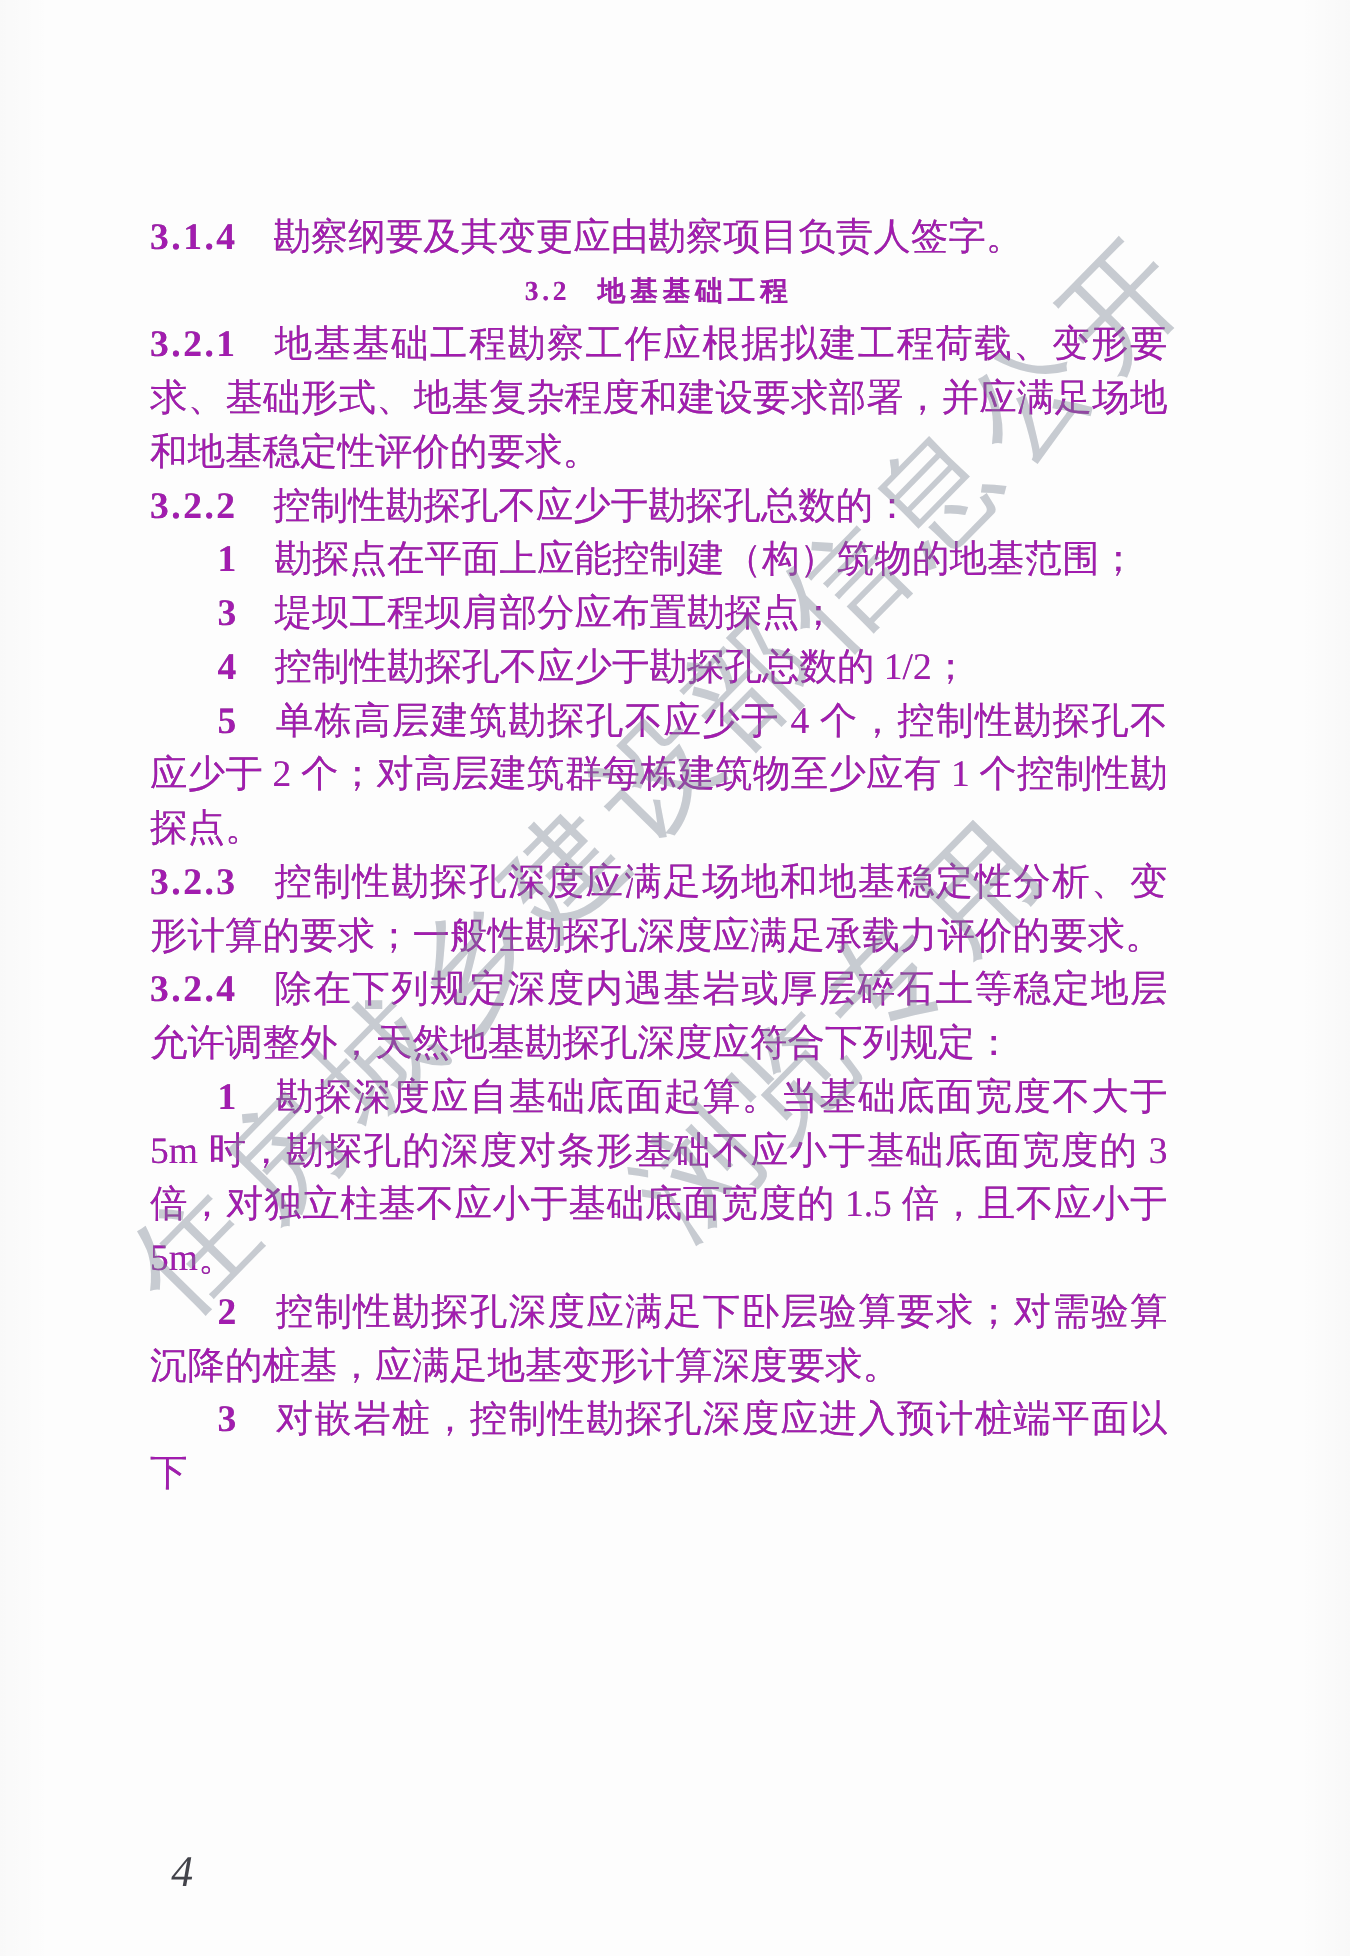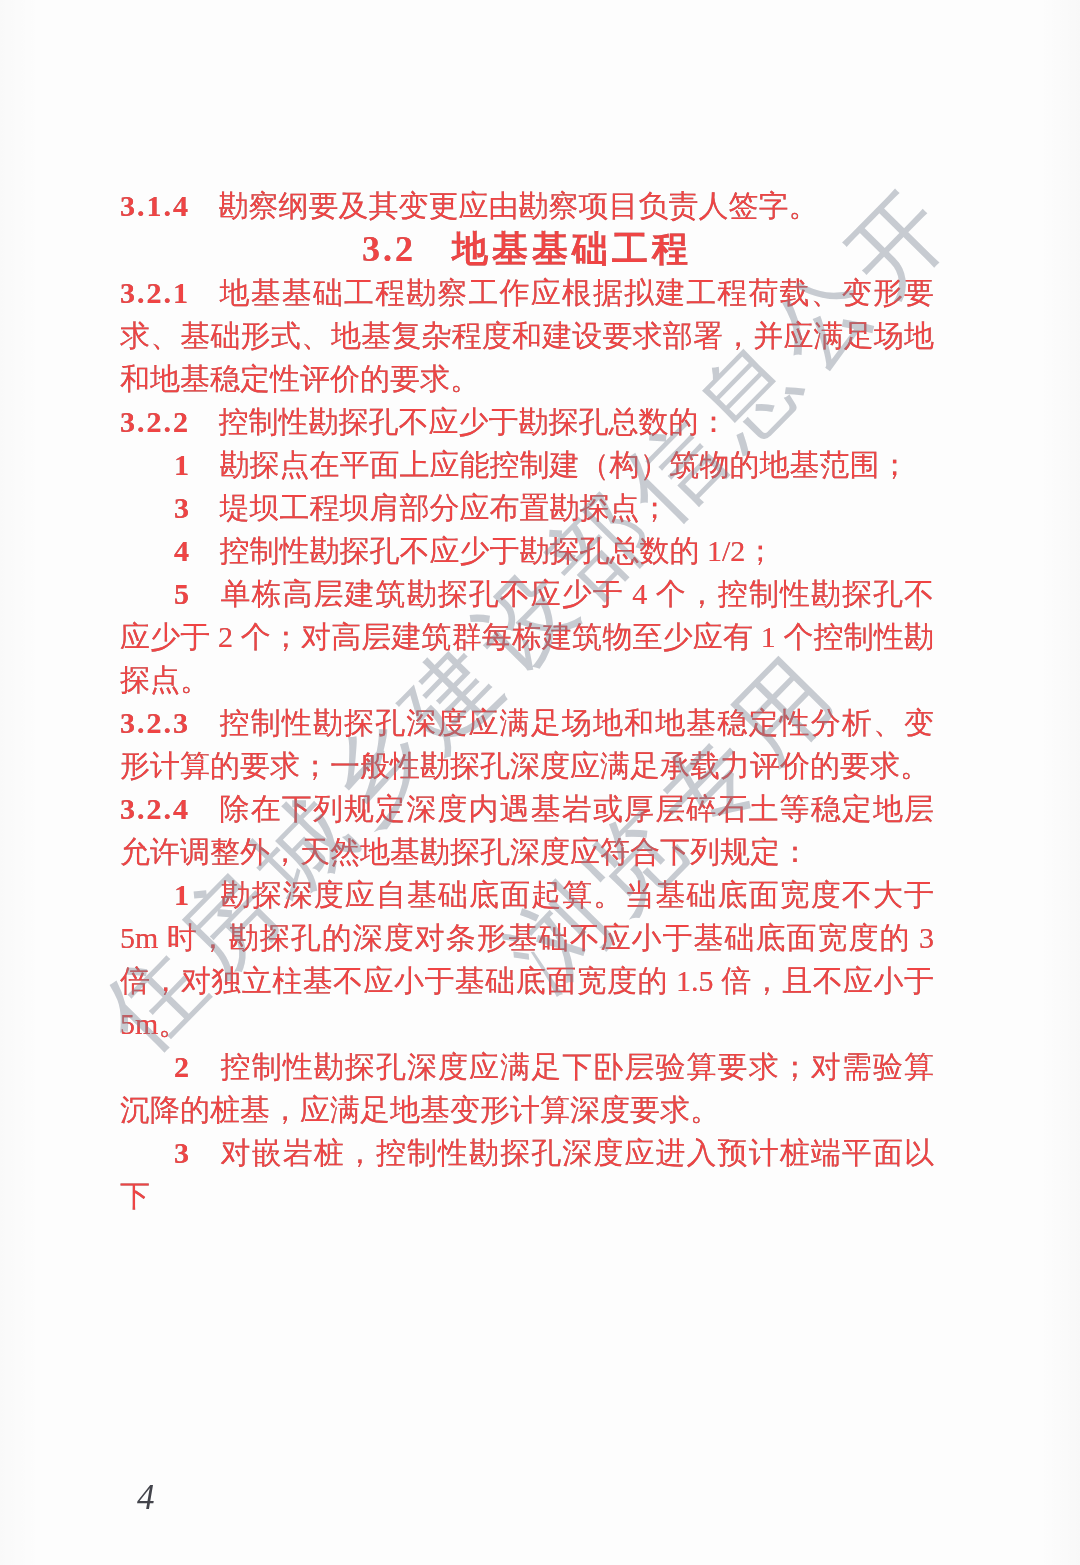--- a/index.html
+++ b/index.html
@@ -21,43 +21,43 @@
     content: "";
     position: absolute;
     inset: 0;
     pointer-events: none;
     background: linear-gradient(to right, rgba(0,0,0,0.015), rgba(0,0,0,0) 40px, rgba(0,0,0,0) 1040px, rgba(0,0,0,0.02));
   }
 
   .text-col {
     position: absolute;
     left: 120px;
-    top: 184px;
+    top: 168px;
     width: 814px;
     z-index: 1;
     font-size: 30px;
     line-height: 43px;
-    color: #ef4444;
+    color: #a21caf;
     text-align: justify;
     text-justify: inter-ideograph;
     text-shadow: 0 0 0.5px rgba(46,47,53,0.55);
   }
   .text-col p { margin: 0; }
 
   .num {
     font-weight: 700;
     letter-spacing: 2px;
     margin-right: 0.95em;
   }
   .item { text-indent: 1.8em; }
 
   .heading {
     text-align: center;
     margin: 24px 0 20px 0;
-    font-size: 36px;
+    font-size: 22px;
     line-height: 43px;
   }
   .heading .num {
     font-weight: 700;
     margin-right: 1.0em;
     letter-spacing: 3px;
   }
   .heading .htext {
     font-family: "Liberation Sans", "DejaVu Sans", sans-serif;
     font-weight: 700;

